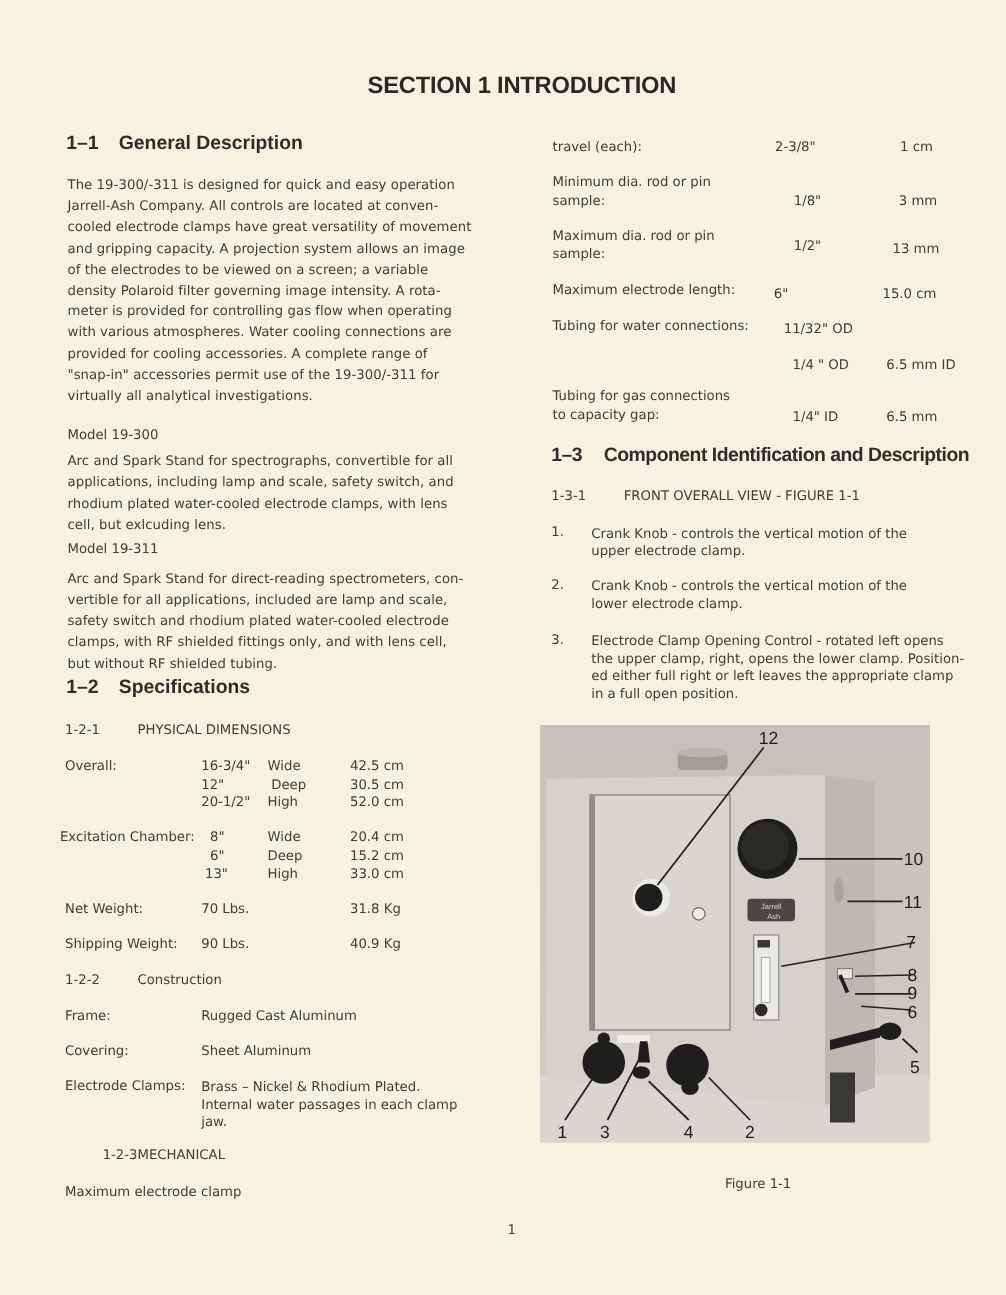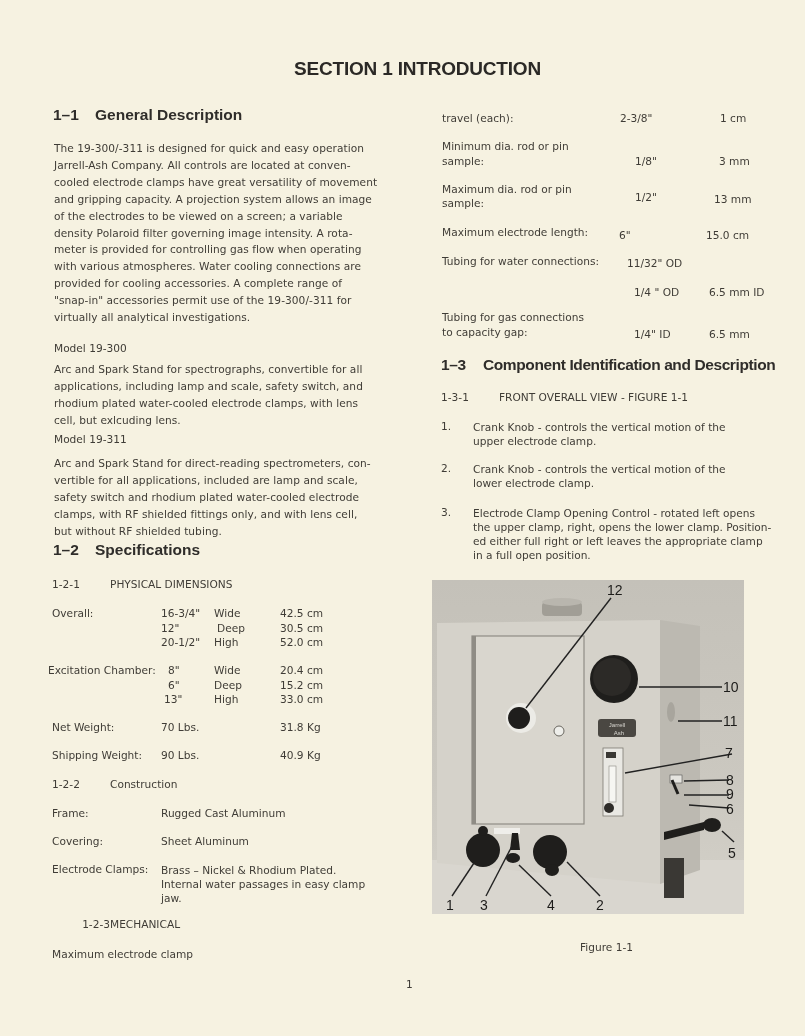--- a/index.html
+++ b/index.html
@@ -124,21 +124,21 @@
 <div class="abs sub" style="left:52px;top:778px;">
   <span class="n">1-2-2</span><span>Construction</span>
 </div>
 <div class="abs txt" style="left:52px;top:807px;">Frame:</div>
 <div class="abs txt" style="left:161px;top:807px;">Rugged Cast Aluminum</div>
 <div class="abs txt" style="left:52px;top:835px;">Covering:</div>
 <div class="abs txt" style="left:161px;top:835px;">Sheet Aluminum</div>
 <div class="abs txt" style="left:52px;top:863px;">Electrode Clamps:</div>
 <div class="abs" style="left:161px;top:863px;font-size:10.6px;line-height:14px;color:#3f3c36;white-space:nowrap;">
   <div>Brass  –  Nickel &amp; Rhodium Plated.</div>
-  <div>Internal water passages in easy clamp</div>
+  <div>Internal water passages in each clamp</div>
   <div>jaw.</div>
 </div>
 
 <div class="abs sub" style="left:52px;top:918px;text-align:right;">
   <span class="n">1-2-3</span><span>MECHANICAL</span>
 </div>
 <div class="abs txt" style="left:52px;top:948px;">Maximum electrode clamp</div>
 
 <div class="abs txt" style="left:442px;top:112px;">travel  (each):</div>
 <div class="abs txt" style="left:620px;top:112px;">2-3/8"</div>

